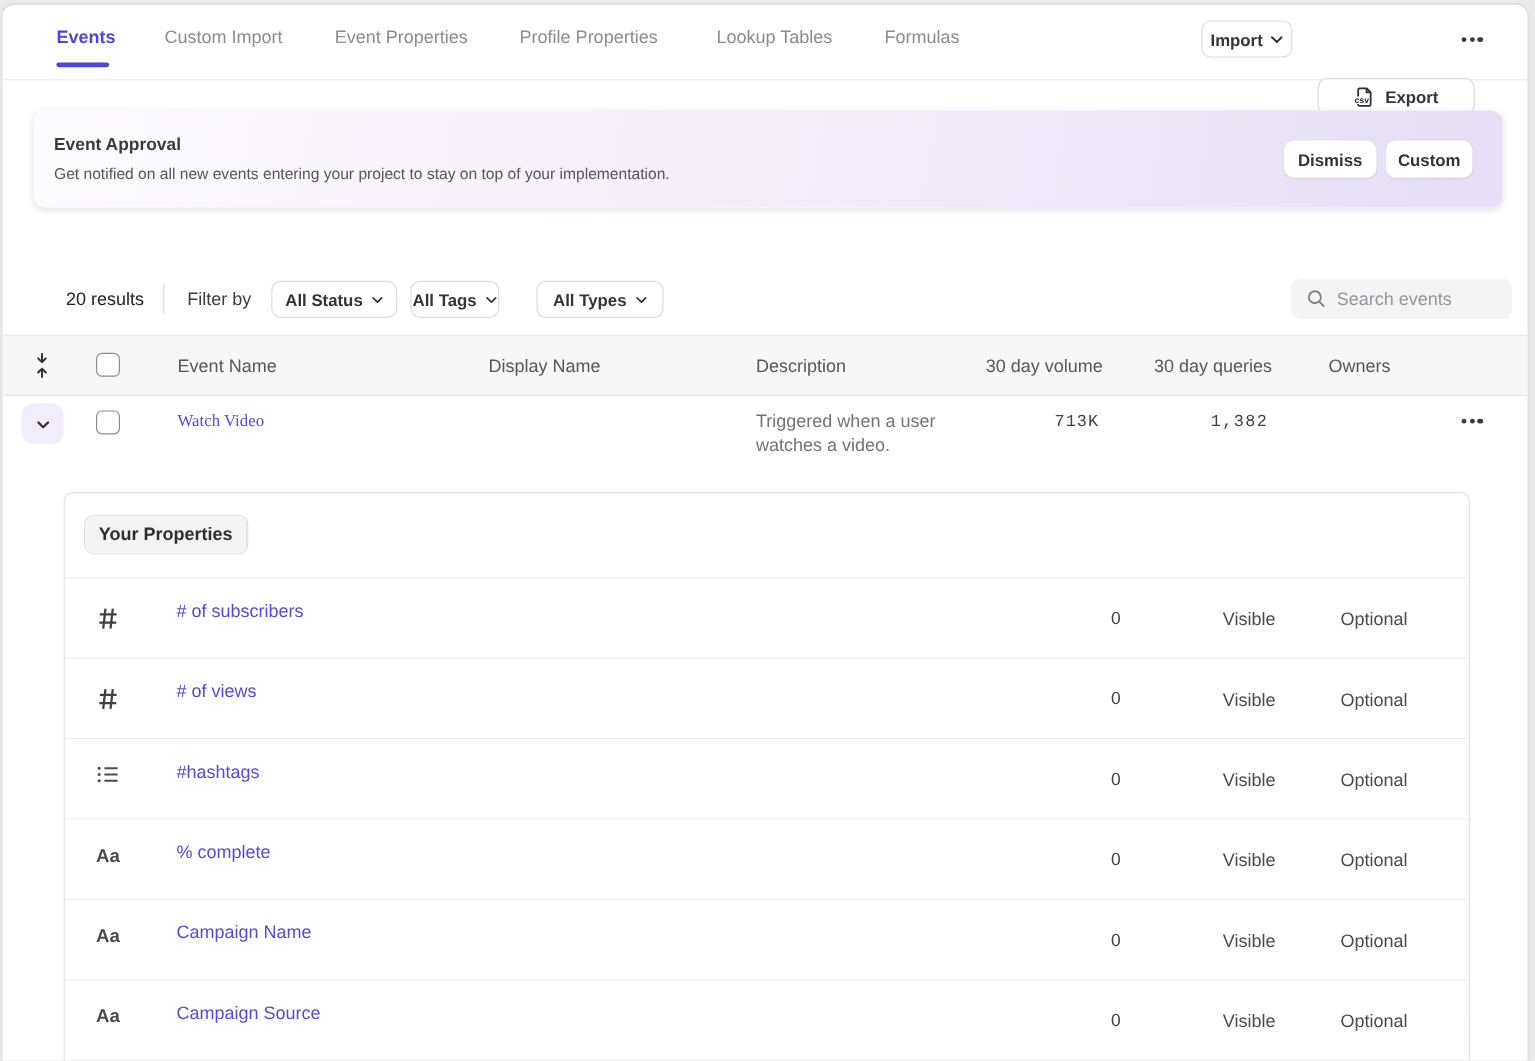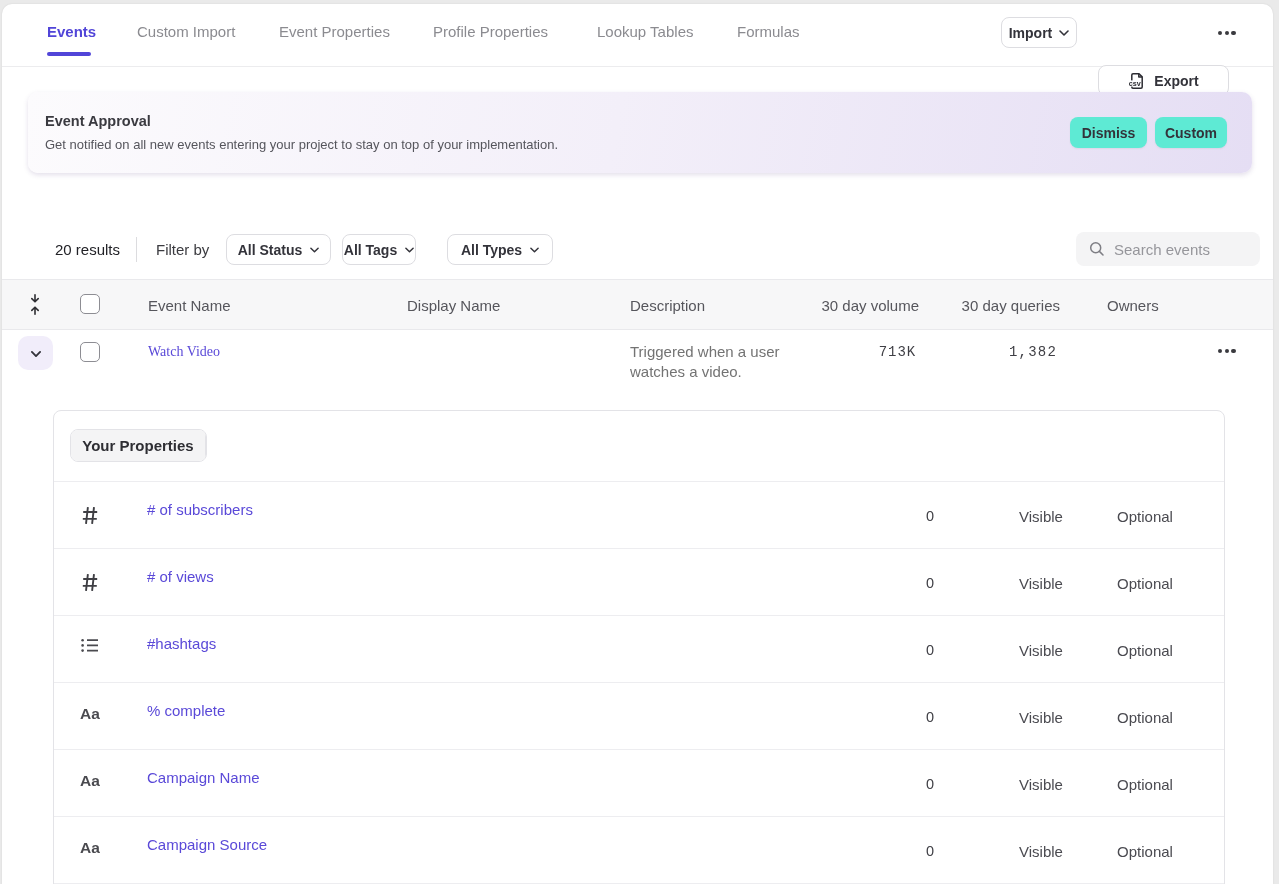--- a/index.html
+++ b/index.html
@@ -12,21 +12,21 @@
   .navline { left:2px; top:66px; width:1271px; height:1px; background:#ececee; }
   .nav { font-size:15px; color:#8b8b90; white-space:nowrap; }
   .nav.active { color:#5145d8; font-weight:700; }
   .underline { background:#5145d8; height:3.5px; border-radius:2px; }
   .btn { border:1px solid #dddde1; border-radius:8px; background:#fff;
          display:flex; align-items:center; justify-content:center;
          font-size:14px; font-weight:700; color:#33333a; white-space:nowrap; }
   .banner { left:28px; top:92px; width:1224px; height:81px; border-radius:10px;
             background:linear-gradient(100deg,#fcfbfd 0%, #f3eff9 48%, #e5def4 100%);
             box-shadow:0 2px 5px rgba(100,80,140,.18); }
-  .wbtn { background:#5eead4; border:none; border-radius:8px; box-shadow:0 1px 2px rgba(0,0,0,.06);
+  .wbtn { background:#ffffff; border:none; border-radius:8px; box-shadow:0 1px 2px rgba(0,0,0,.06);
           display:flex; align-items:center; justify-content:center;
           font-size:14px; font-weight:700; color:#33333a; }
   .thead { left:2px; top:279px; width:1271px; height:51px; background:#f7f7f8;
            border-top:1px solid #e9e9ec; border-bottom:1px solid #e9e9ec; }
   .hlbl { font-size:15px; color:#56565c; white-space:nowrap; }
   .cb { width:20px; height:20px; border:1.5px solid #8d8d93; border-radius:5px; background:#fff; }
   .link { color:#5a49d8; white-space:nowrap; }
   .mono { font-family:"Liberation Mono", monospace; color:#3f3f45; }
   .dots { display:flex; gap:2.2px; align-items:center; }
   .dots i { width:4.4px; height:4.4px; border-radius:50%; background:#3a3a3f; }

